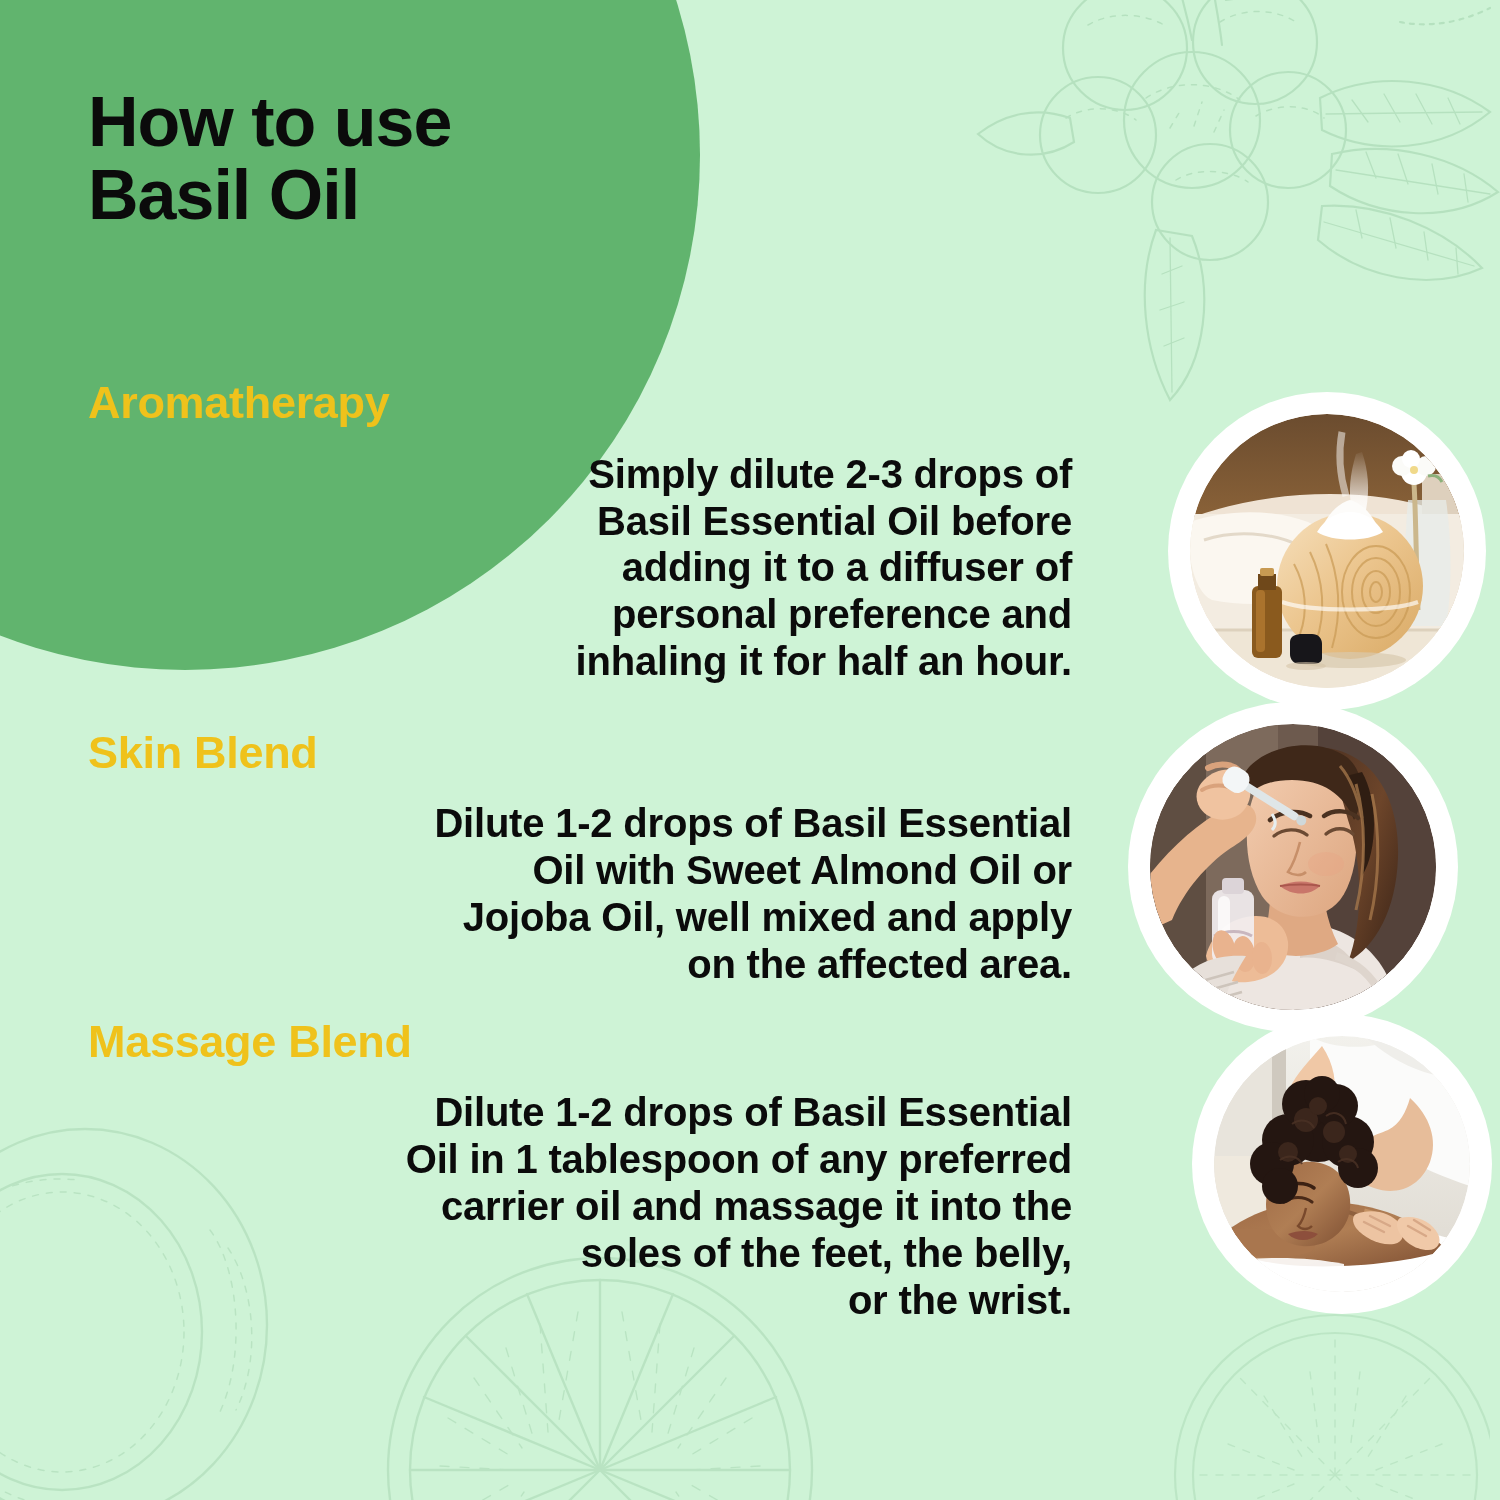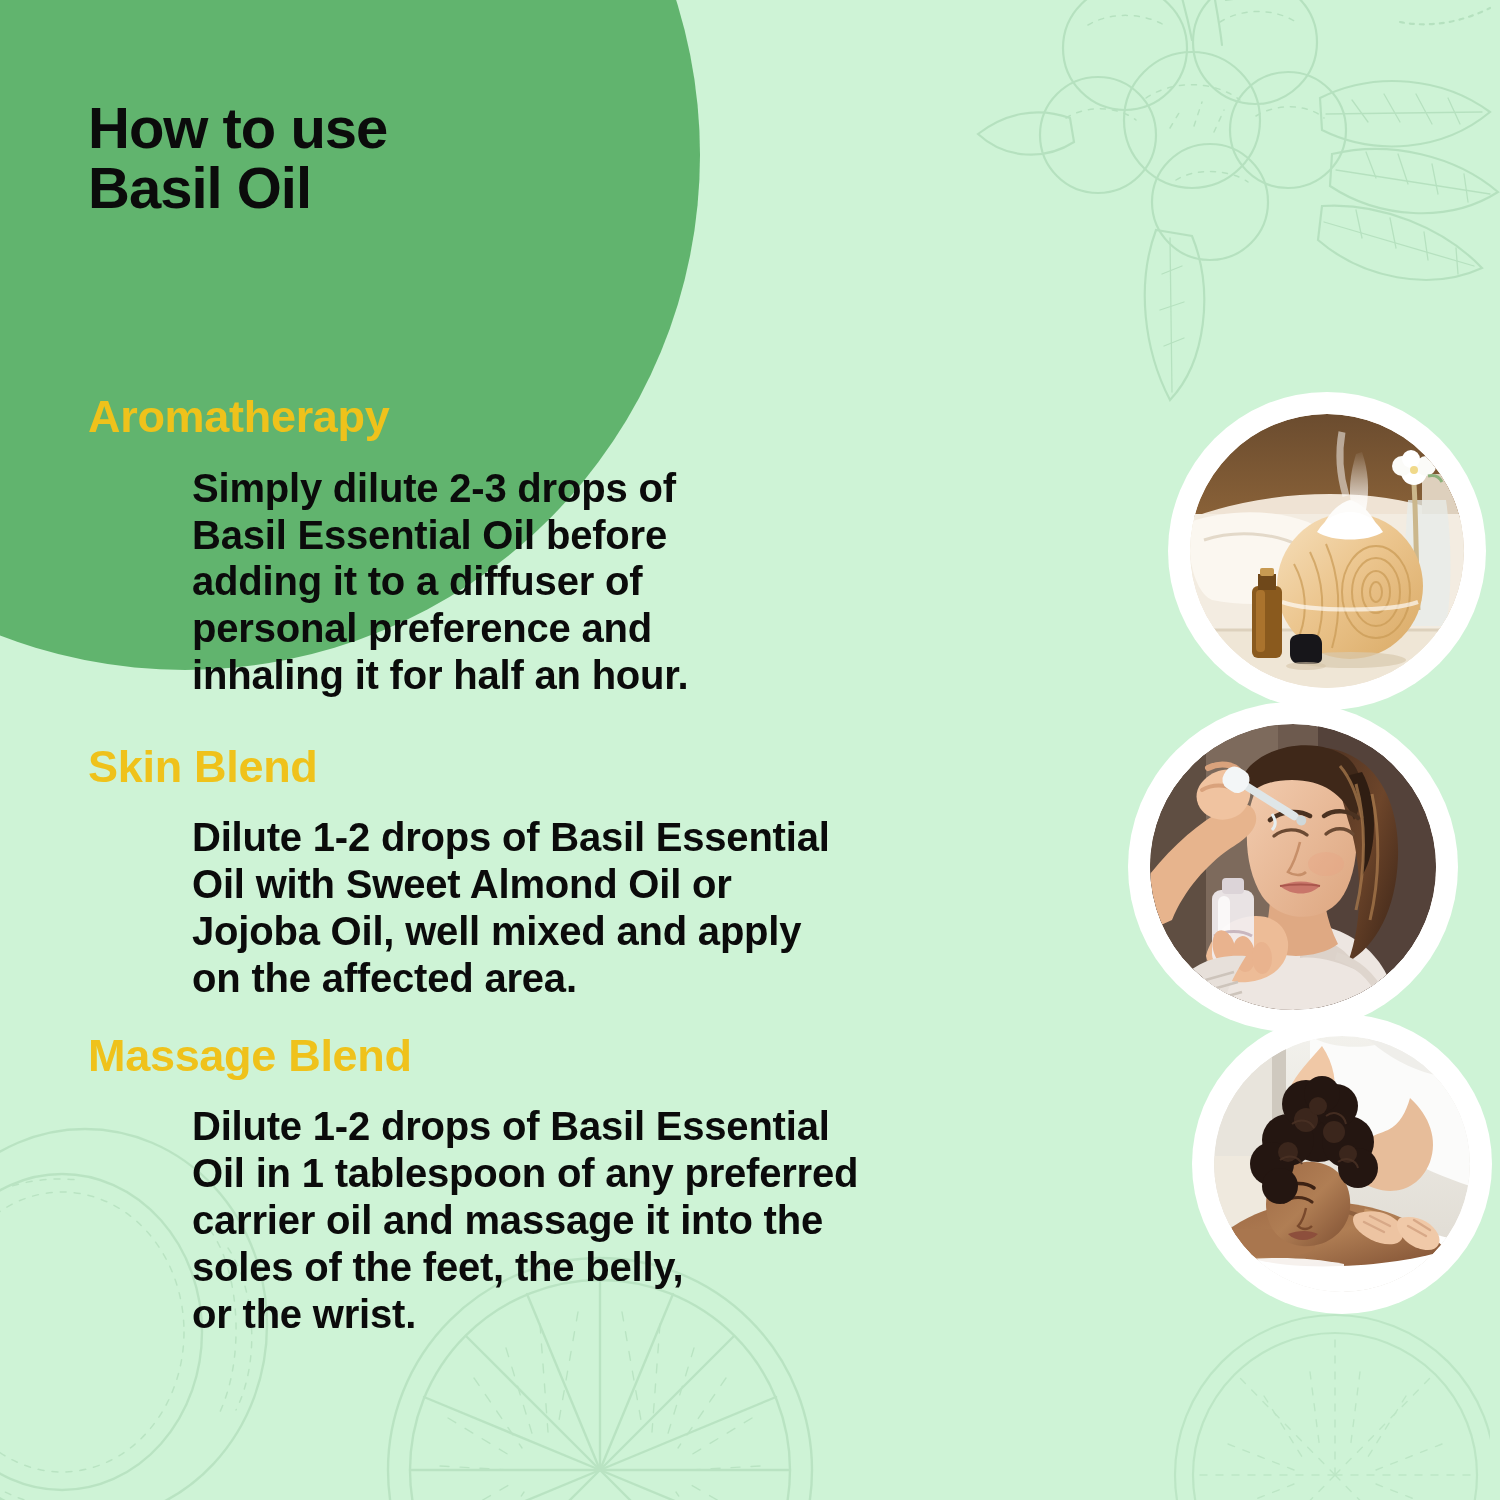--- a/index.html
+++ b/index.html
@@ -43,35 +43,35 @@
     width: 1030px;
     height: 1030px;
     background: #61b46e;
     border-radius: 50%;
   }
 
   
   #title {
     position: absolute;
     left: 88px;
-    top: 98px;
+    top: 86px;
     width: 640px;
-    font-size: 58px;
+    font-size: 70px;
     font-weight: bold;
     line-height: 1.04;
     color: #0b0b0b;
     letter-spacing: -1px;
     white-space: pre-line;
   }
 
   
   #sections {
     position: absolute;
     left: 0;
-    top: 391px;
+    top: 377px;
     width: 1120px;
   }
 
   .section { position: relative; }
   #sec-0 { margin-top: 0px; }
   #sec-1 { margin-top: 42px; }
   #sec-2 { margin-top: 28px; }
 
   .sec-heading {
     margin-left: 88px;
@@ -85,20 +85,21 @@
   .sec-body {
     margin-left: 192px;
     margin-top: 22px;
     font-size: 40px;
     font-weight: bold;
     color: #0b0b0b;
     line-height: 1.17;
     letter-spacing: -0.2px;
     white-space: pre-line;
     max-width: 880px;
+    text-align: right;
   }
 
   
   .photo-circle {
     position: absolute;
     border-radius: 50%;
     background: #ffffff;
     overflow: hidden;
   }
   .photo-circle .photo-inner {

